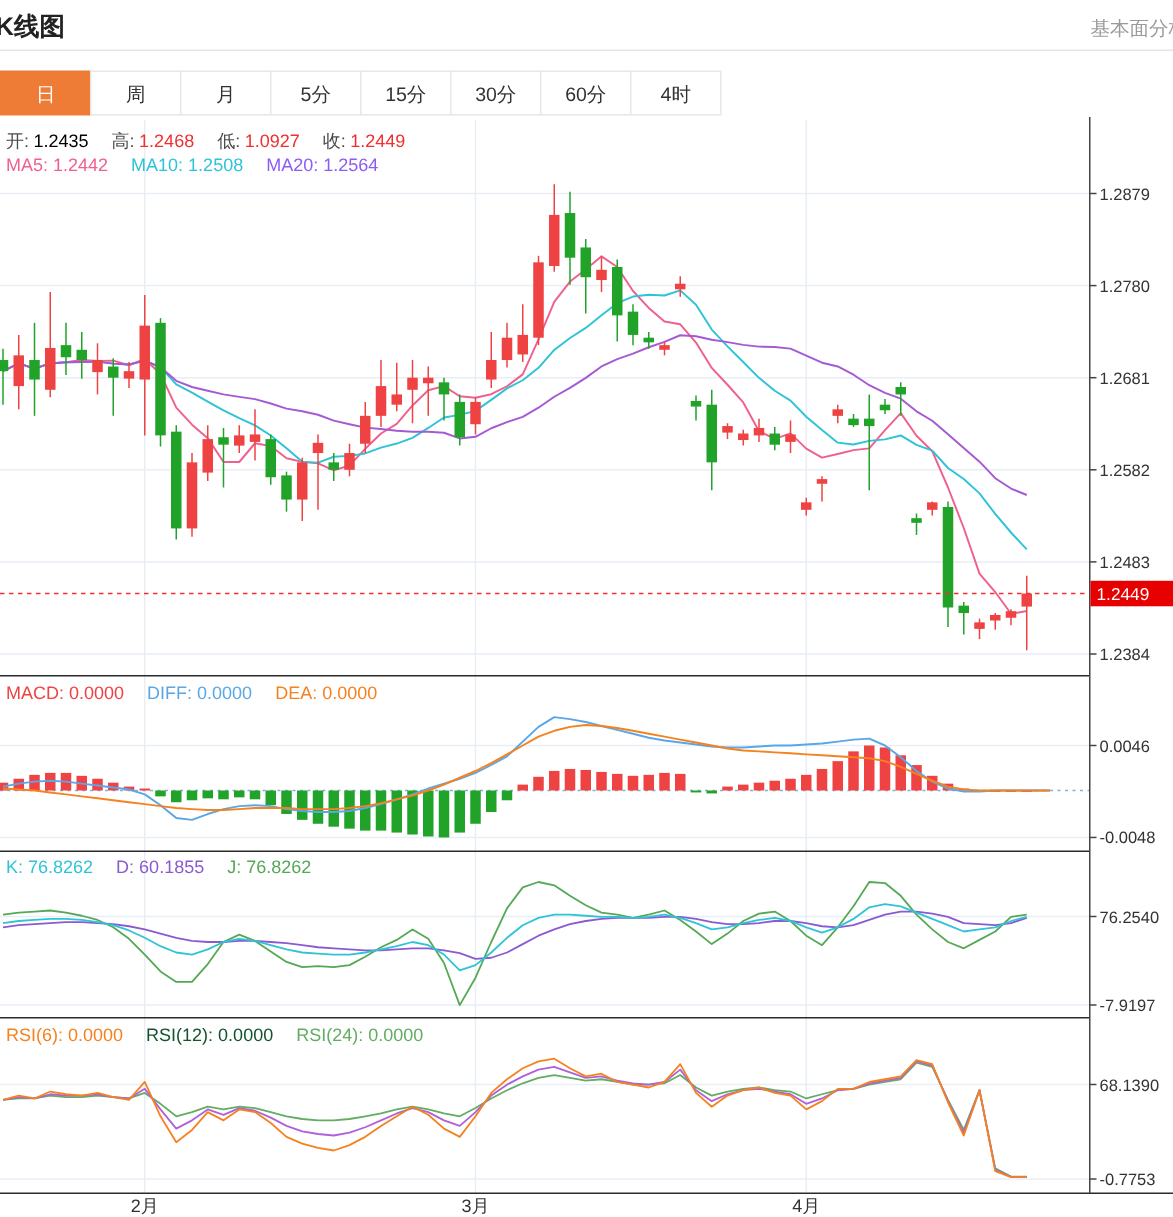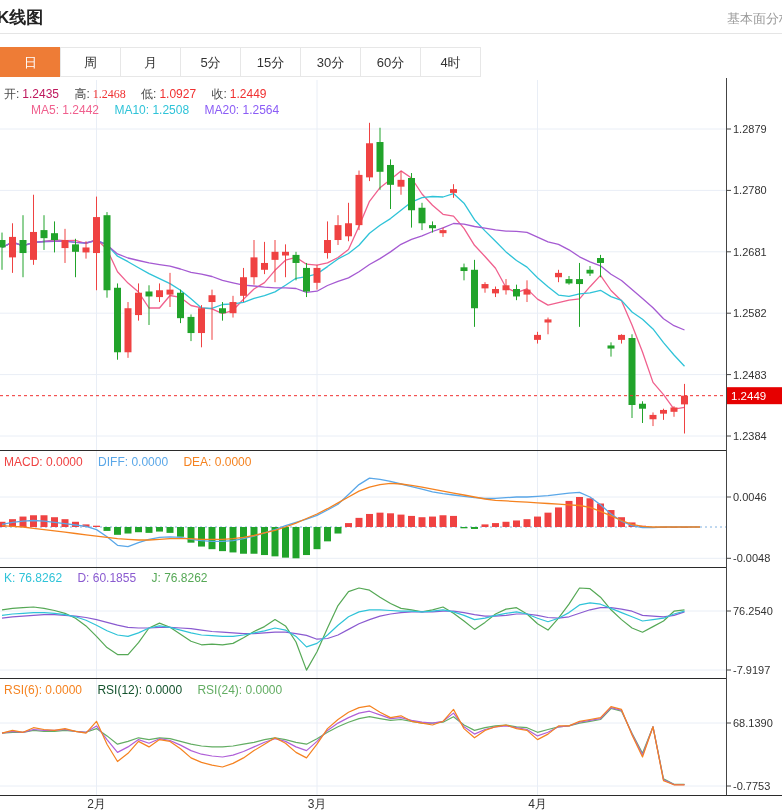--- a/index.html
+++ b/index.html
@@ -300,28 +300,28 @@
     <line x1="0" y1="567.5" x2="726" y2="567.5" stroke="#2b2b2b" stroke-width="1"></line>
     <line x1="0" y1="678.5" x2="726" y2="678.5" stroke="#2b2b2b" stroke-width="1"></line>
     <line x1="0" y1="795.5" x2="782" y2="795.5" stroke="#2b2b2b" stroke-width="1"></line>
     <line x1="726.5" y1="78" x2="726.5" y2="795.5" stroke="#444444" stroke-width="1"></line>
     <line x1="0" y1="395.6868686868691" x2="726" y2="395.6868686868691" stroke="#f03030" stroke-width="1" stroke-dasharray="3,3"></line>
     <rect x="727" y="387.1868686868691" width="55" height="17" fill="#e60000"></rect>
     <text x="731" y="399.6868686868691" fill="#ffffff" font-size="11.5" text-anchor="start" font-family="Liberation Sans, DejaVu Sans, sans-serif">1.2449</text>
   </svg>
 
 <div class="legend lg-ohlc">
-  <span class="ohlc-label">开:</span><span class="gap" style="color: #be185d;">1.2435</span>
-  <span class="ohlc-label">高:</span><span class="gap" style="color: rgb(240, 48, 48); font-family: Liberation Serif, serif;">1.2468</span>
+  <span class="ohlc-label">开:</span><span class="gap" style="color: #000000;">1.2435</span>
+  <span class="ohlc-label">高:</span><span class="gap" style="color: rgb(240, 48, 48);">1.2468</span>
   <span class="ohlc-label">低:</span><span class="gap" style="color: rgb(240, 48, 48);">1.0927</span>
   <span class="ohlc-label">收:</span><span style="color: rgb(240, 48, 48);">1.2449</span>
 </div>
 
 <div class="legend lg-ma">
-  <span class="gap" style="color: rgb(240, 96, 142); margin-left: 27px;">MA5: 1.2442</span>
+  <span class="gap" style="color: rgb(240, 96, 142);">MA5: 1.2442</span>
   <span class="gap" style="color: rgb(47, 195, 216);">MA10: 1.2508</span>
   <span style="color: #8b5cf6;">MA20: 1.2564</span>
 </div>
 
 <div class="legend lg-macd">
   <span class="gap" style="color: rgb(239, 66, 66);">MACD: 0.0000</span>
   <span class="gap" style="color: rgb(90, 167, 232);">DIFF: 0.0000</span>
   <span style="color: rgb(245, 130, 31);">DEA: 0.0000</span>
 </div>
 

